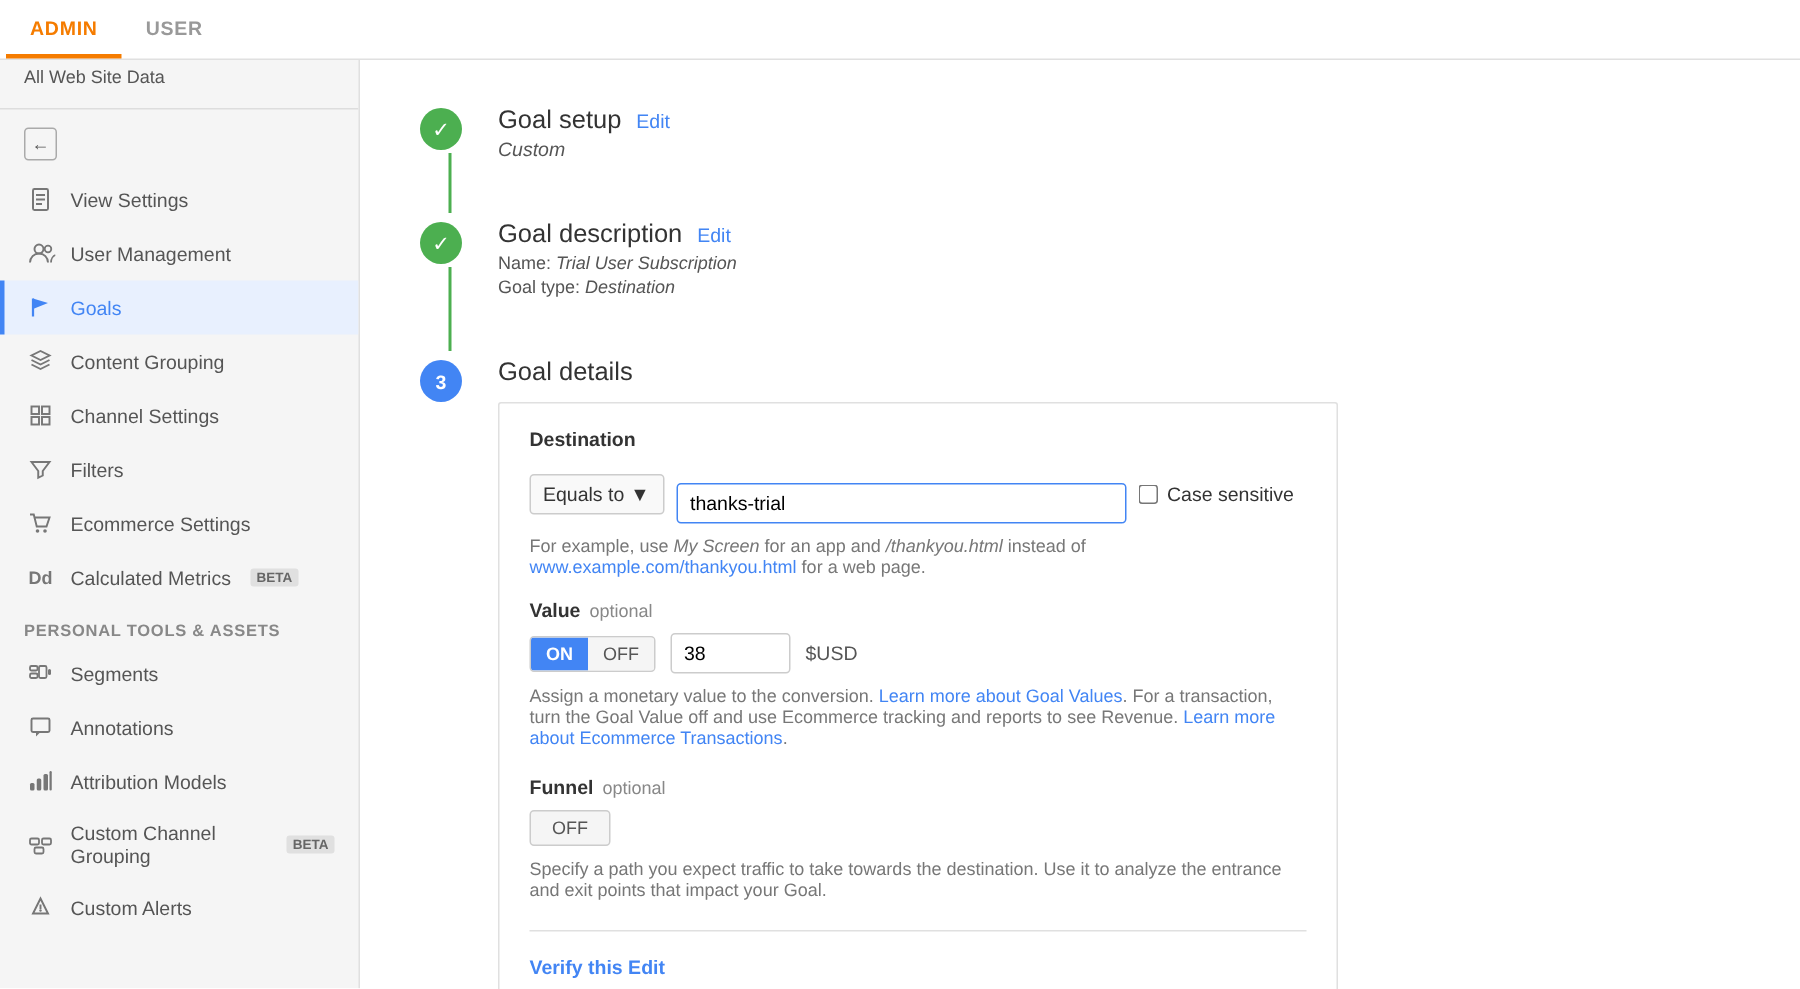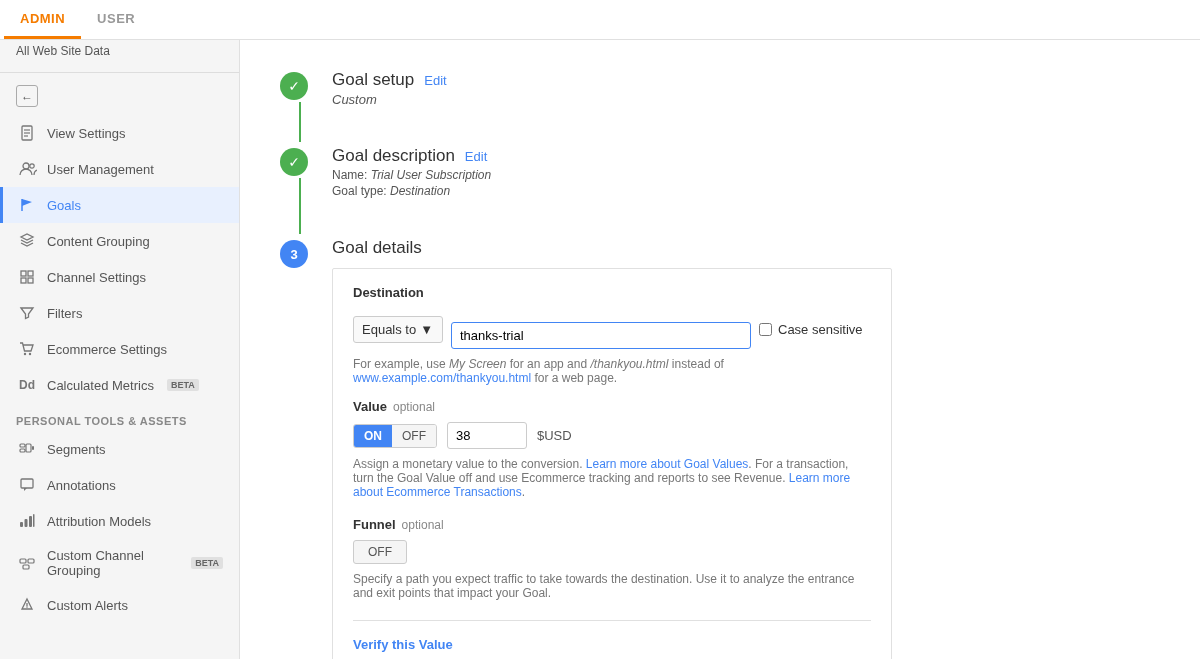--- a/index.html
+++ b/index.html
@@ -605,21 +605,21 @@
               <span>Funnel</span>
               <span class="optional-label">optional</span>
             </div>
             <div style="margin-bottom:8px;">
               <button class="toggle-off-btn">OFF</button>
             </div>
             <div class="help-text">Specify a path you expect traffic to take towards the destination. Use it to analyze the entrance and exit points that impact your Goal.</div>
           </div>
 
           <div class="verify-row">
-            <span class="verify-link">Verify this Value</span>
+            <span class="verify-link">Verify this Edit</span>
           </div>
 
         </div>
 
       </div>
     </div>
 
   </div>
 </div>
 

